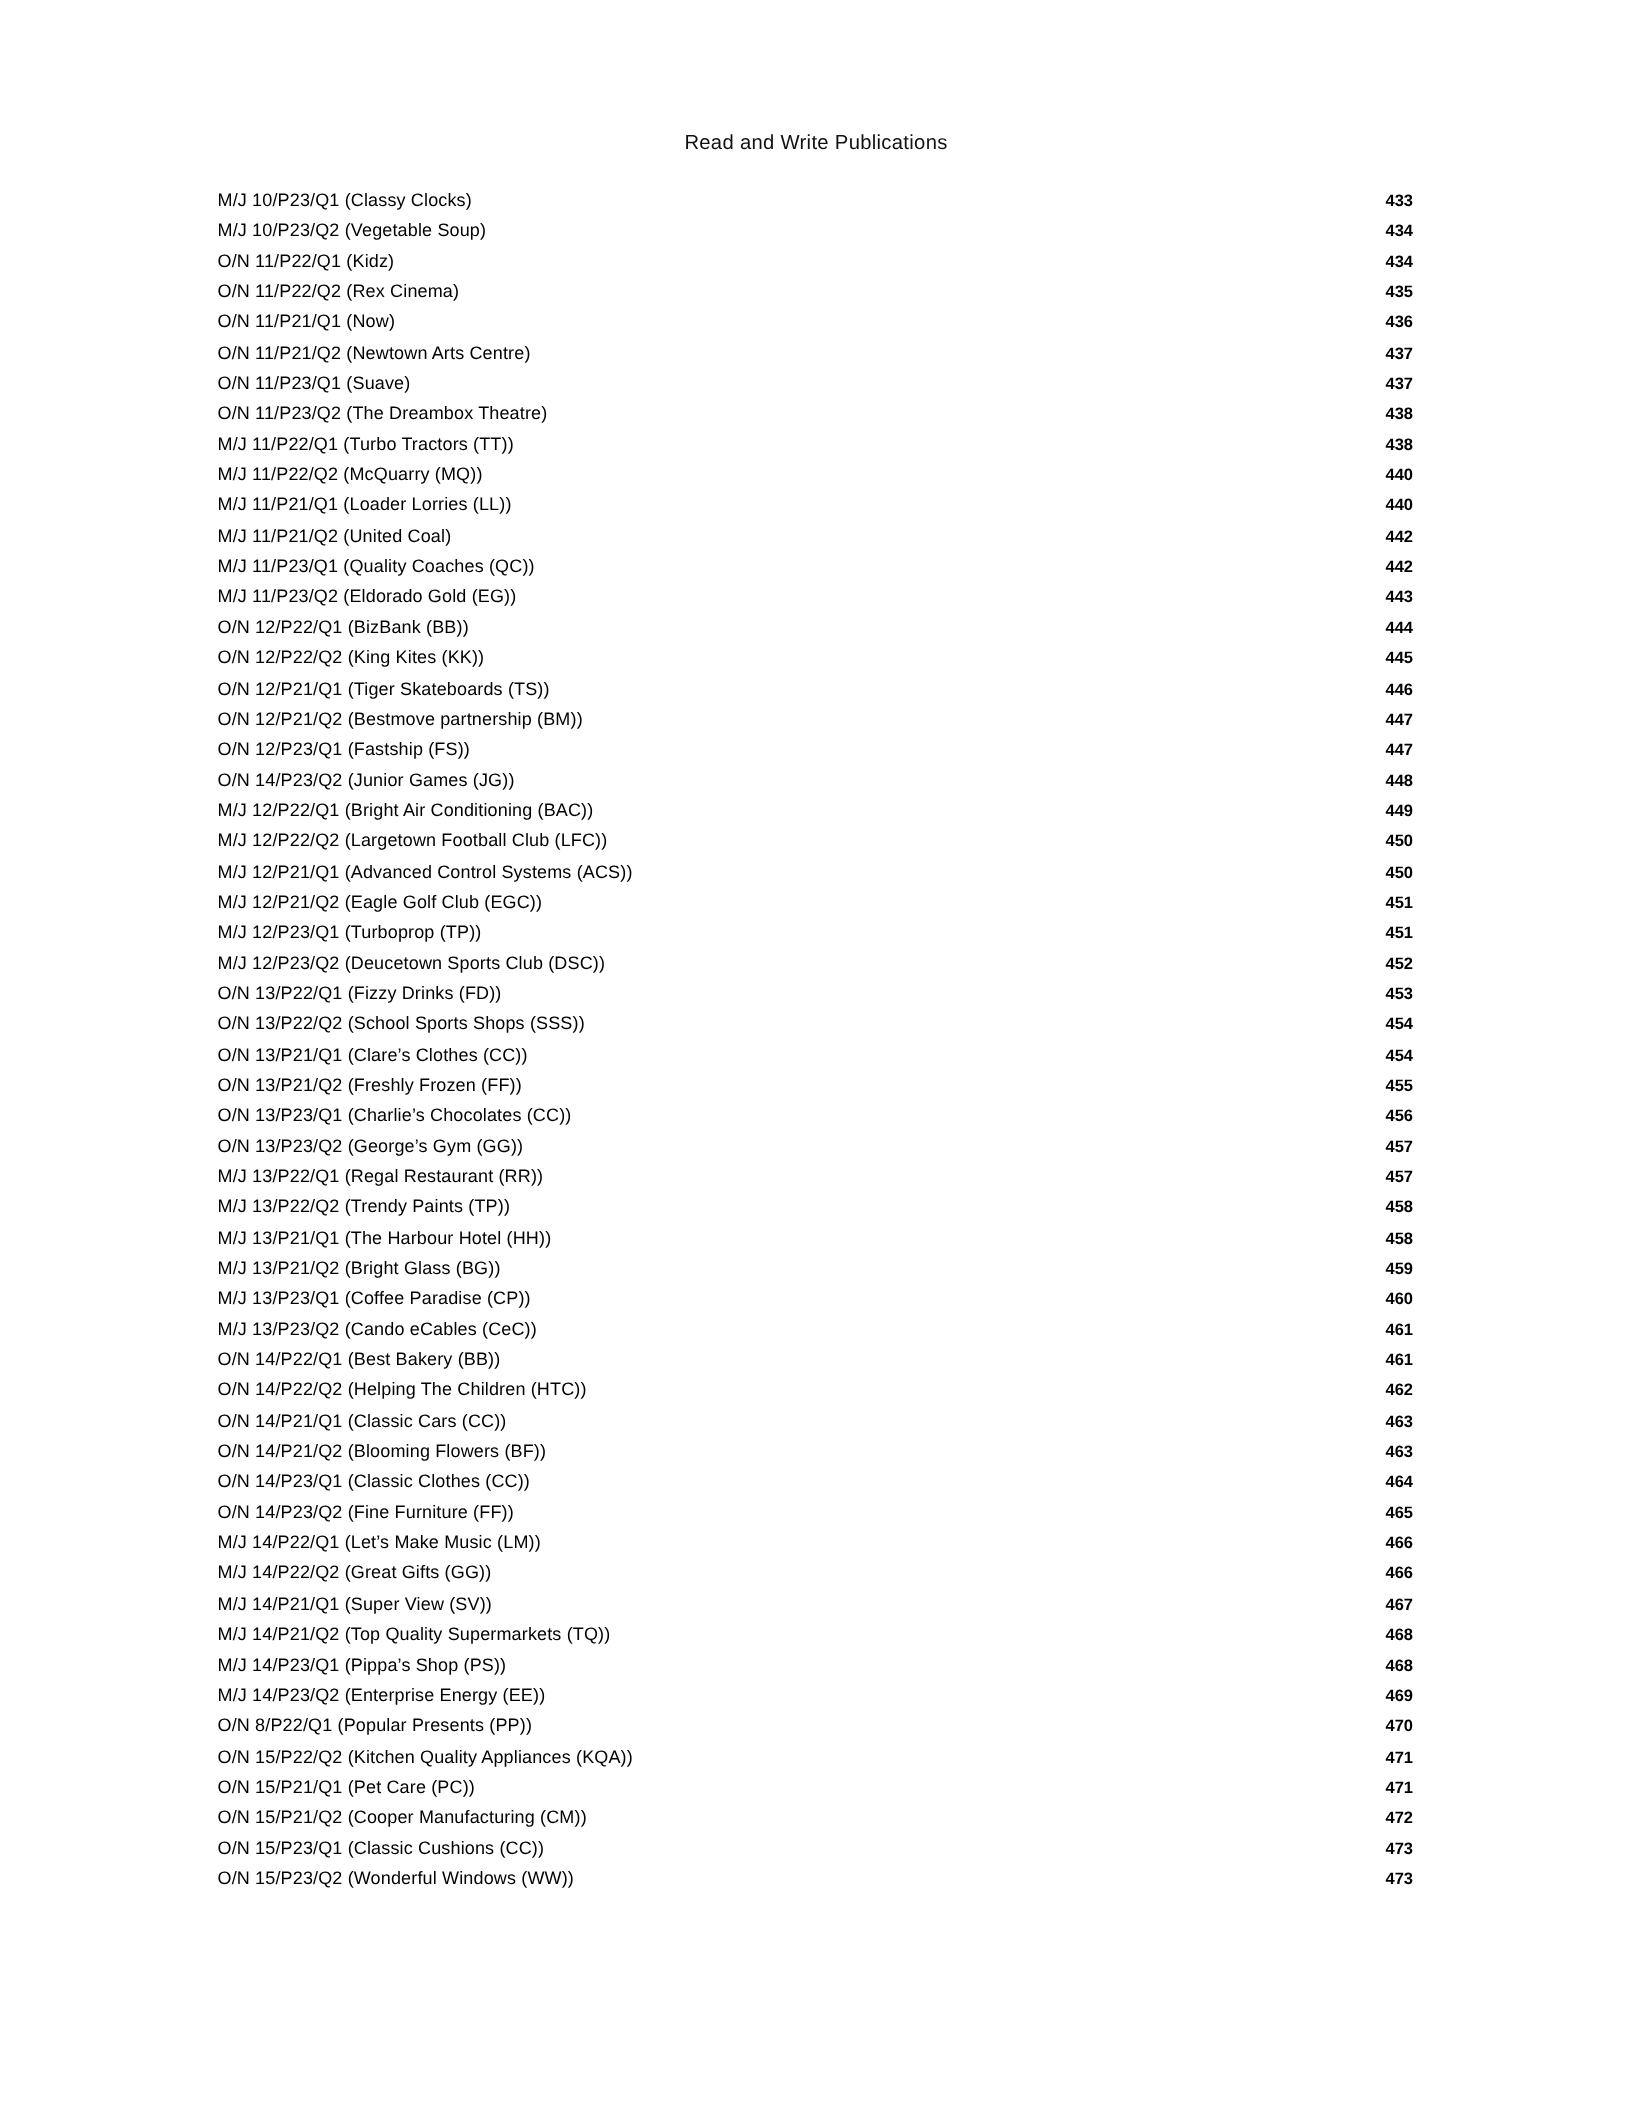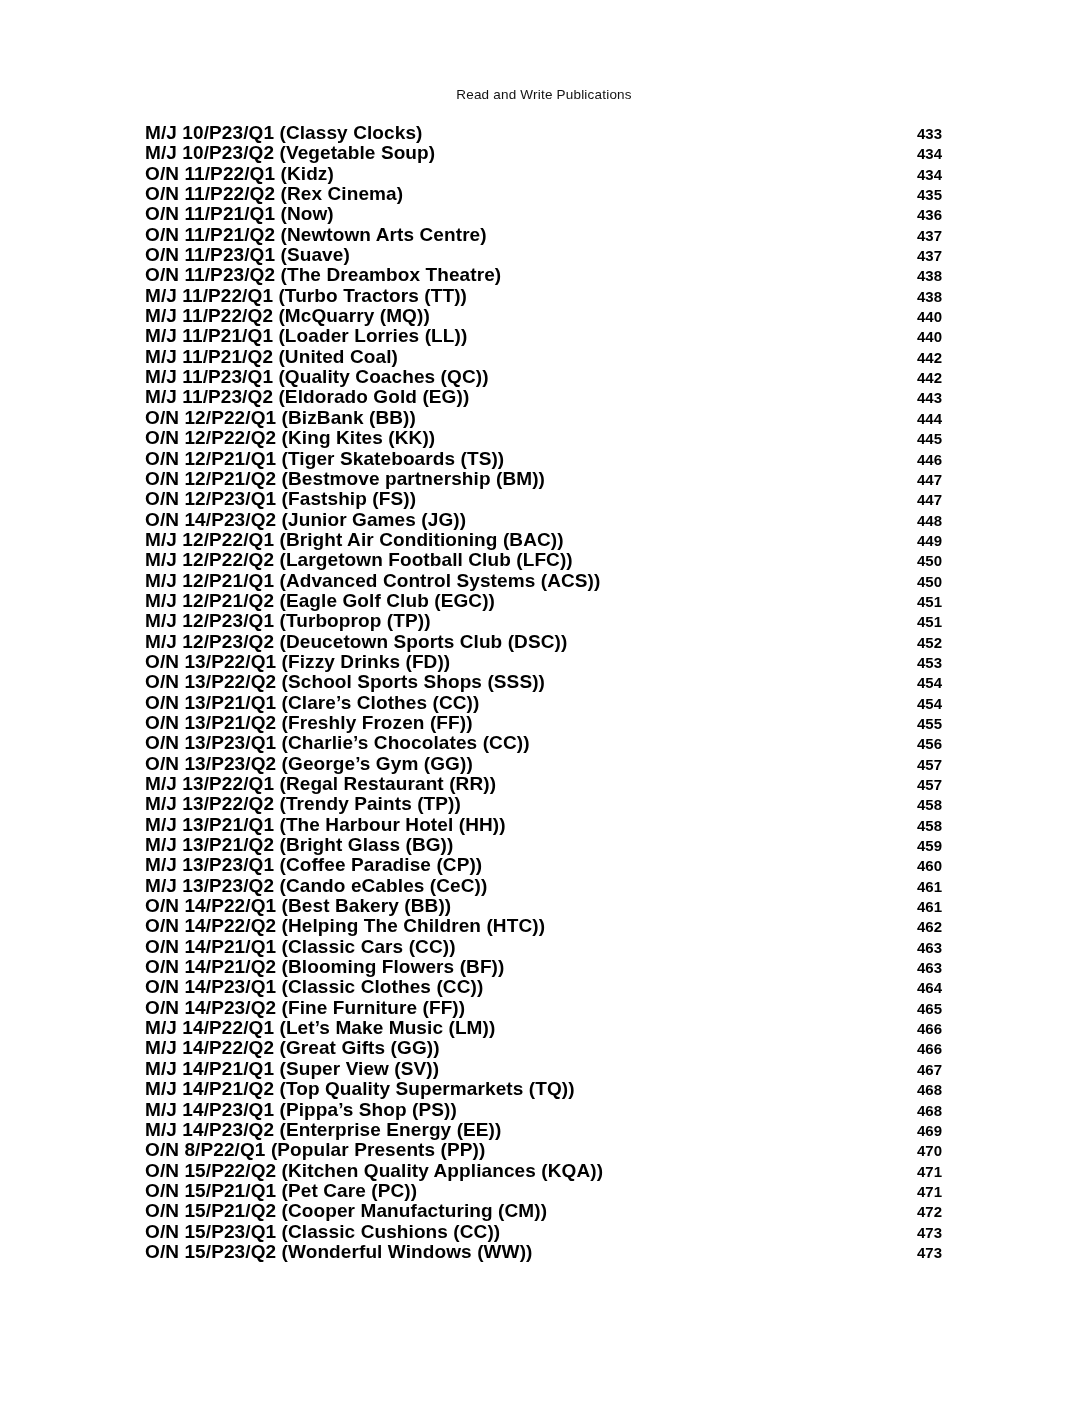--- a/index.html
+++ b/index.html
@@ -35,26 +35,26 @@
   }
   .toc-row {
     display: flex;
     justify-content: space-between;
     align-items: baseline;
     height: 20.35px;
     line-height: 20.35px;
     white-space: nowrap;
   }
   .toc-title {
-    font-size: 19px;
-    font-weight: 700;
+    font-size: 12px;
+    font-weight: 400;
     letter-spacing: 0.1px;
   }
   .toc-page {
-    font-size: 15px;
+    font-size: 11px;
     font-weight: 700;
     text-align: center;
   }
 </style>
 </head>
 <body>
 
 <div class="page">
   <div class="running-head">Read and Write Publications</div>
 

